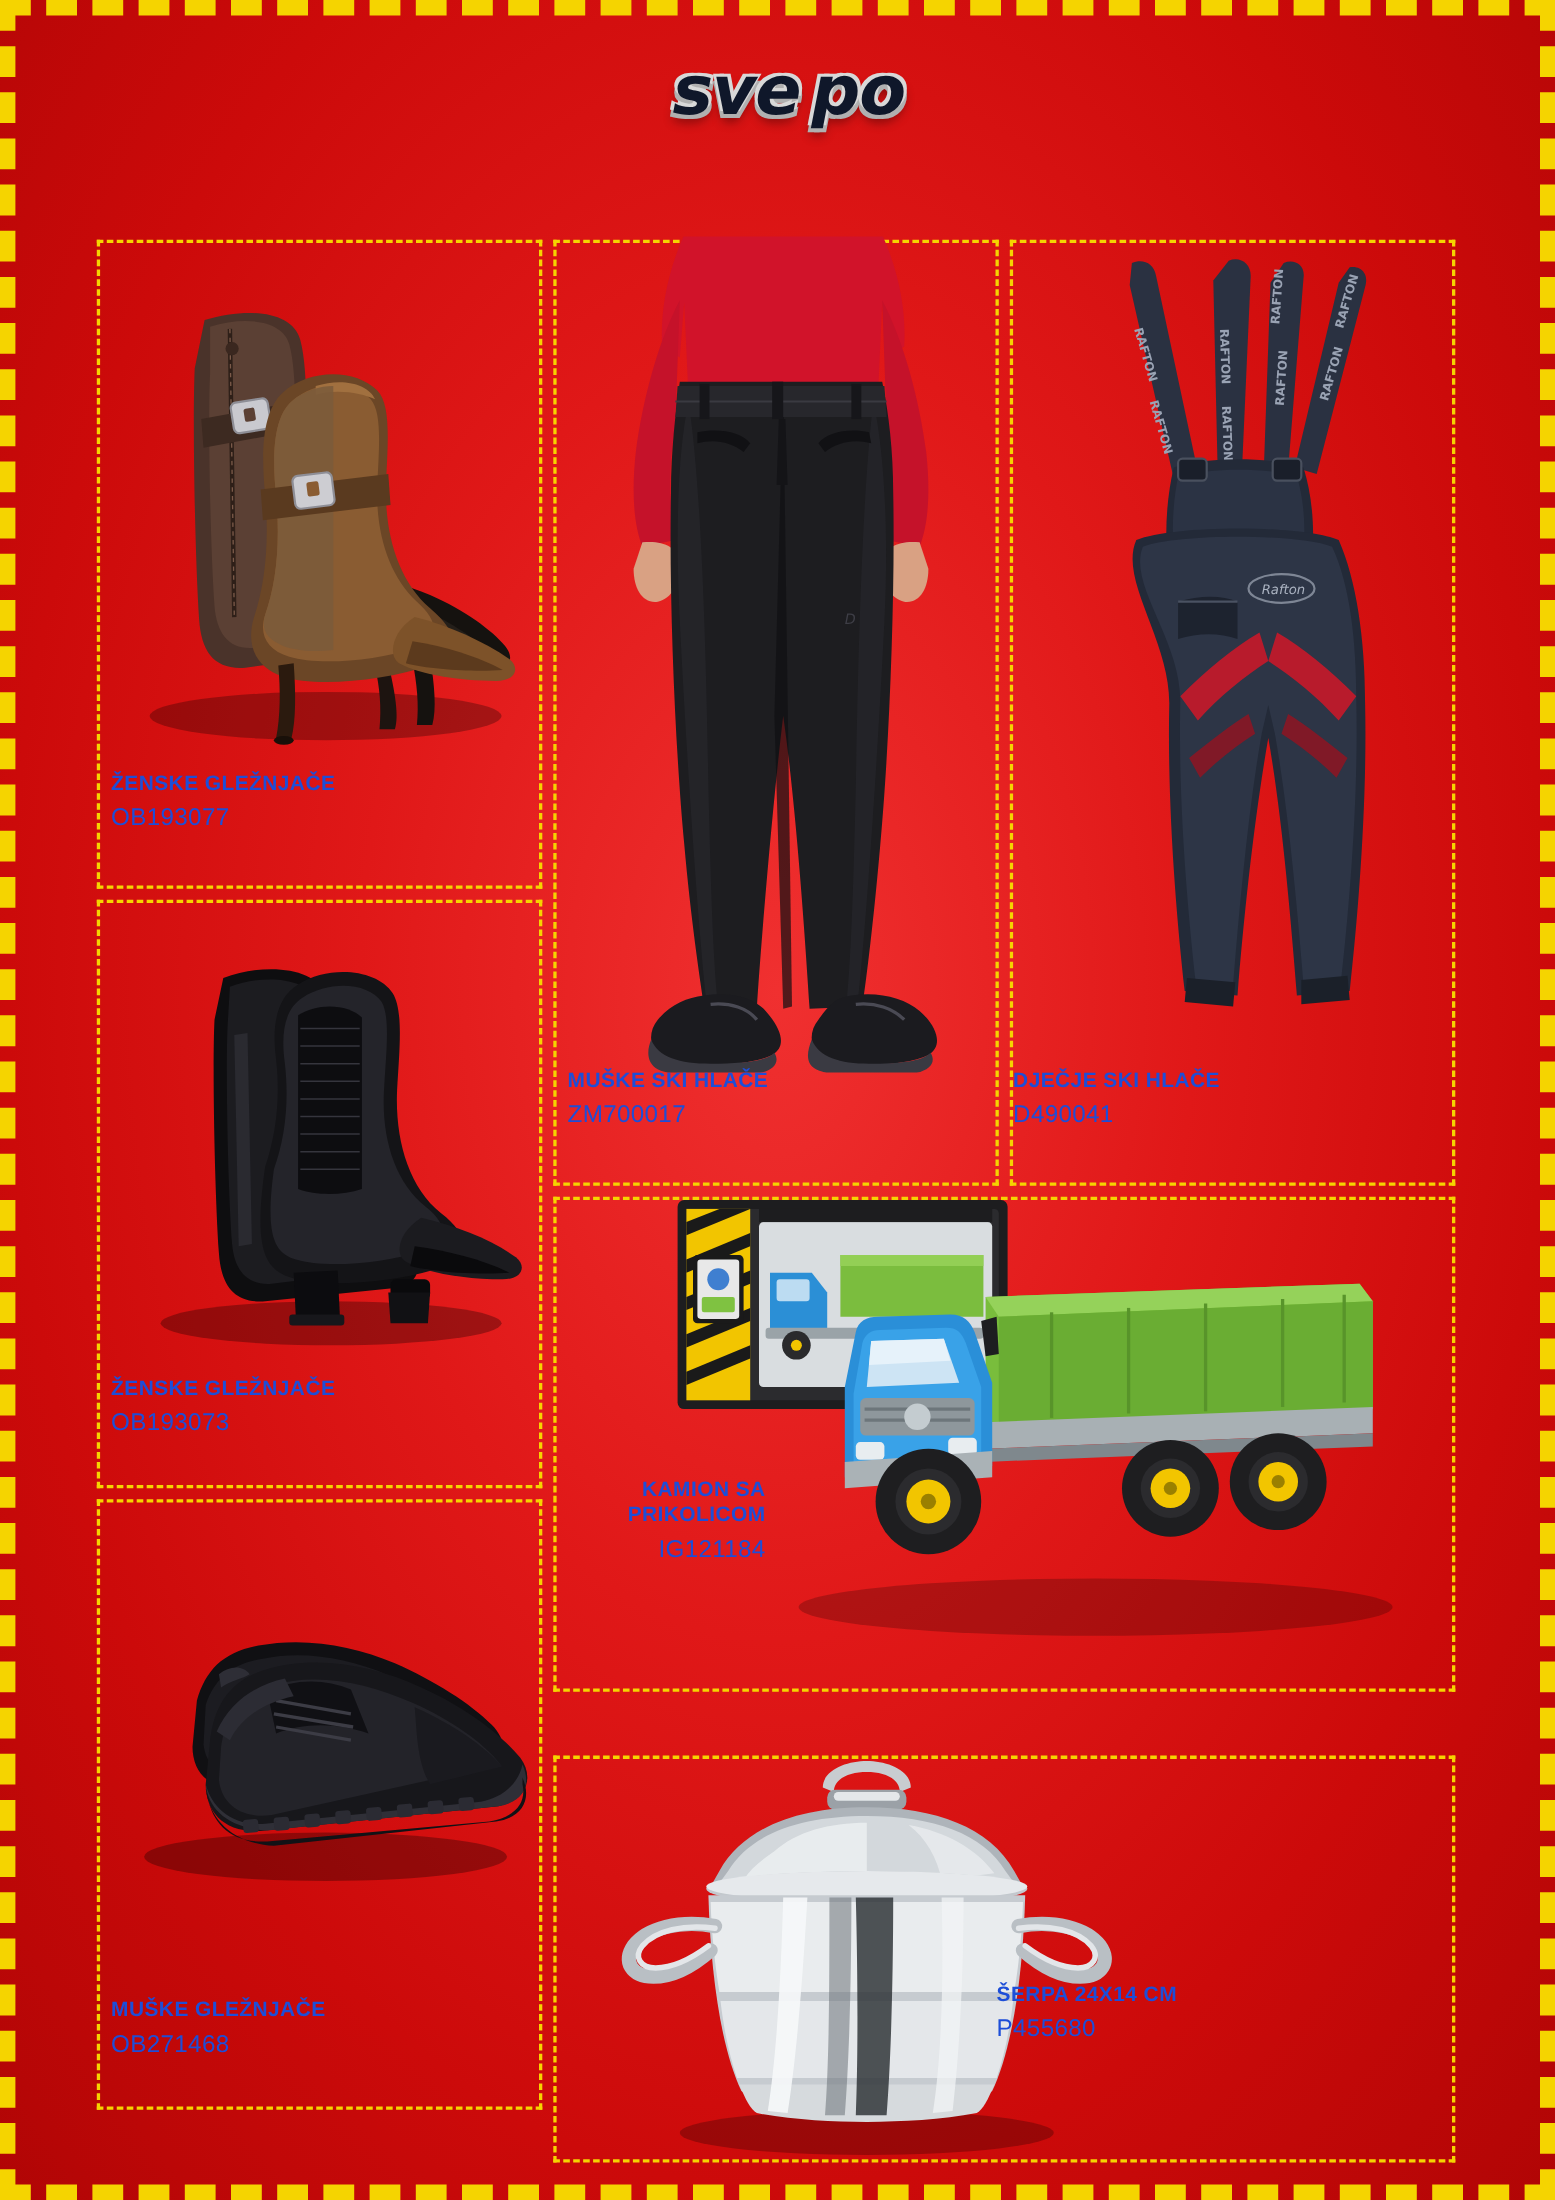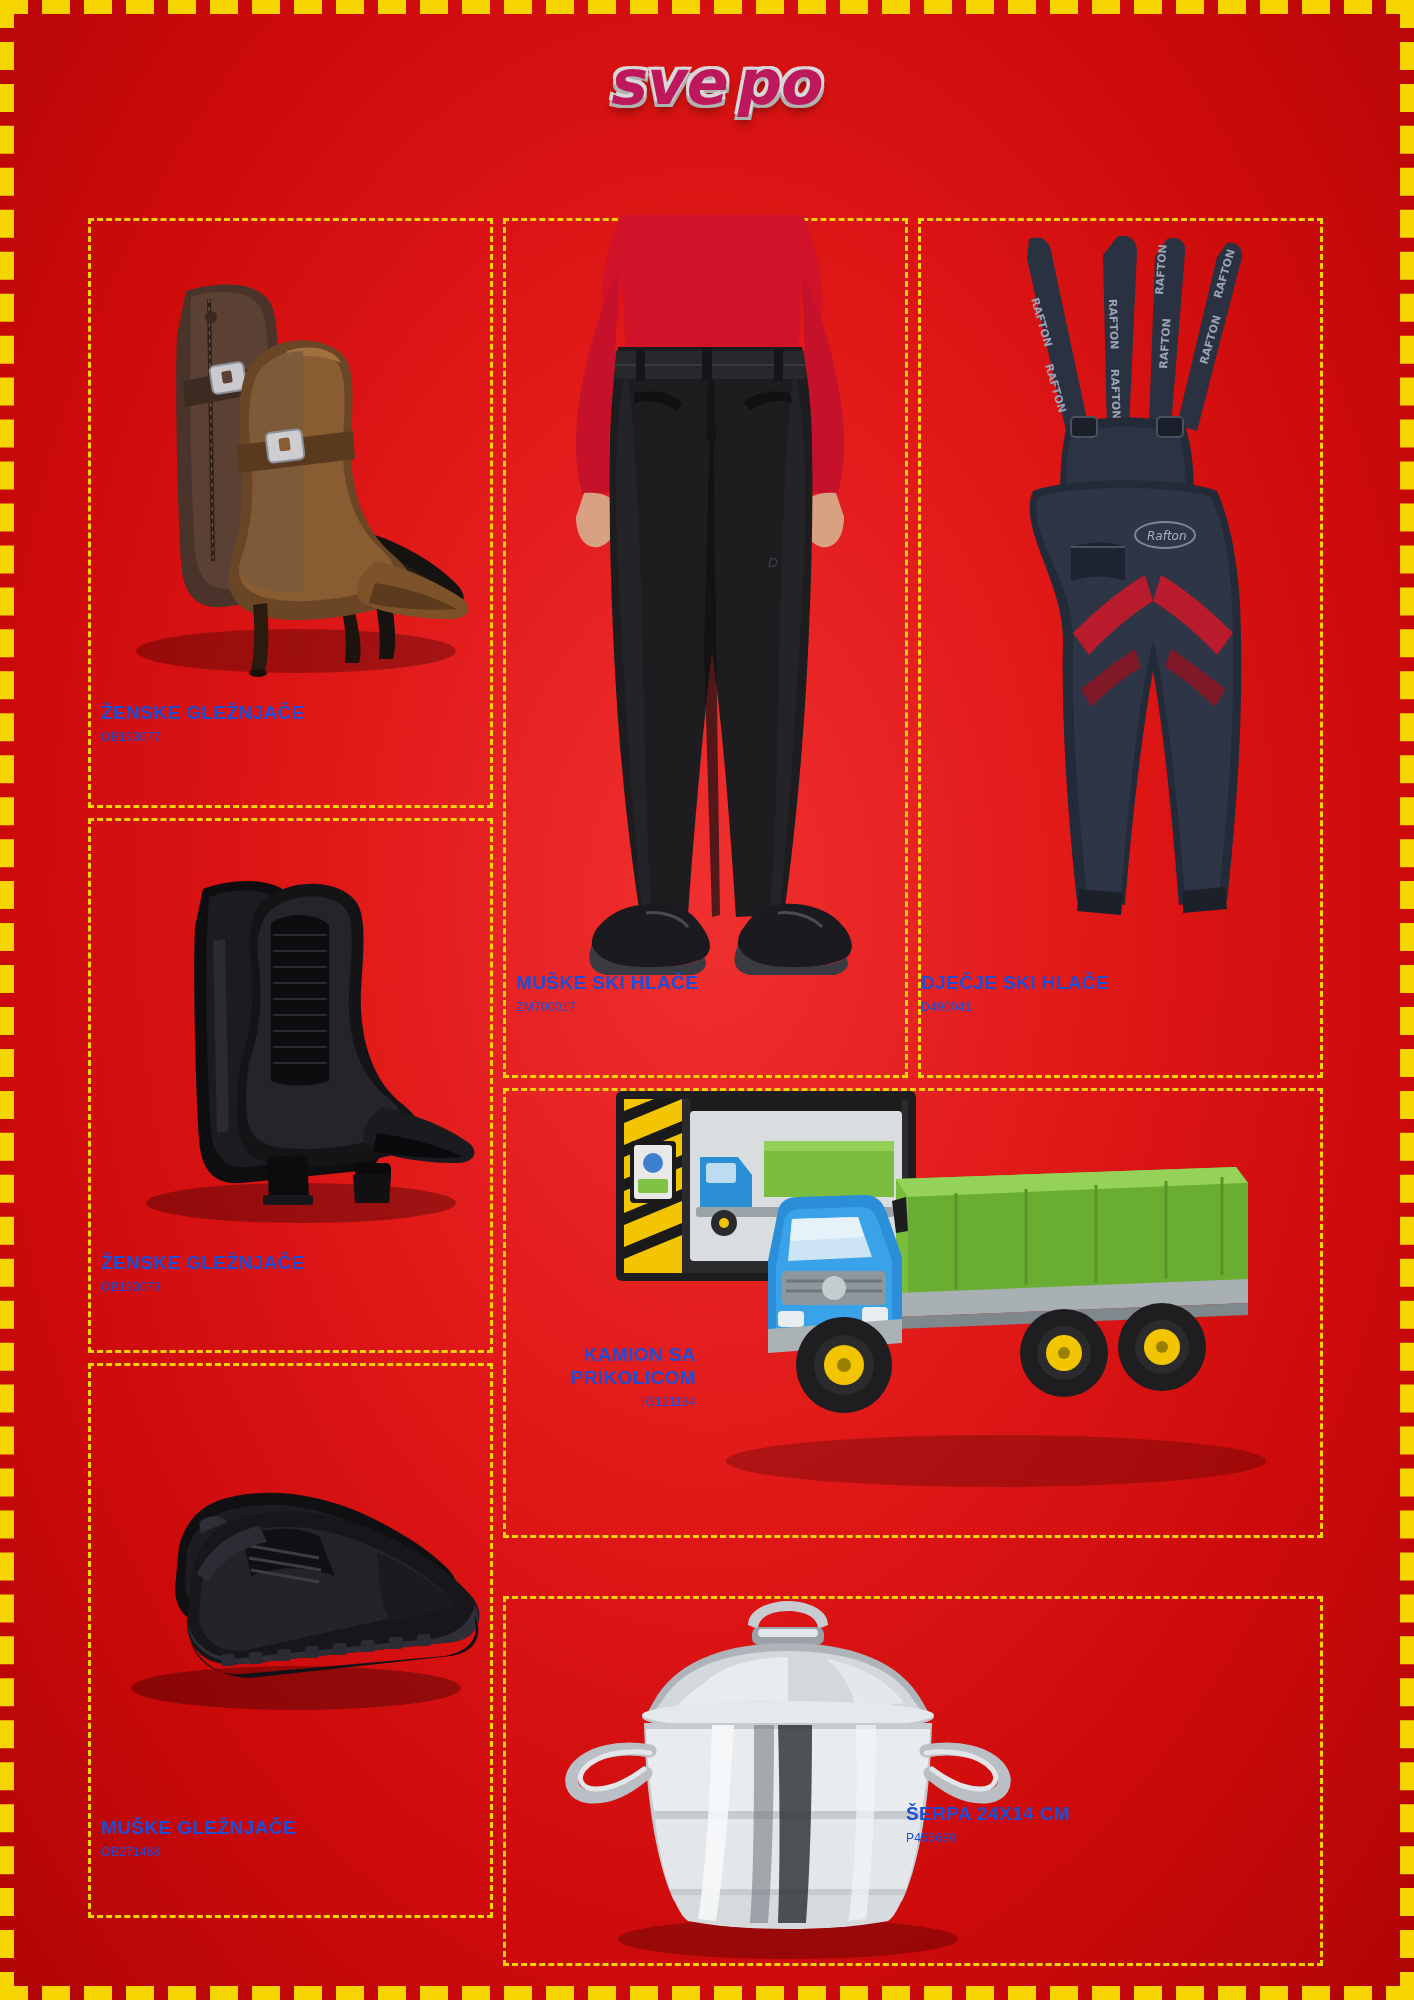--- a/index.html
+++ b/index.html
@@ -37,21 +37,21 @@
     display: flex;
     align-items: flex-end;
     gap: 14px;
     transform: translateX(10px);
   }
   .hl-sve, .hl-po {
     font-family: "DejaVu Sans", sans-serif;
     font-weight: bold;
     font-style: italic;
     font-size: 62px;
-    color: #be185d;
+    color: #0f172a;
     letter-spacing: -1px;
     text-shadow:
       -3px -3px 0 #d8d8d8, 3px -3px 0 #d8d8d8,
       -3px 3px 0 #b0b0b0, 3px 3px 0 #b0b0b0,
       0 6px 10px rgba(0,0,0,.45);
     margin-bottom: 18px;
   }
   .hl-po { margin-left: -4px; }
   .hl-price {
     font-family: "DejaVu Sans", sans-serif;
@@ -80,21 +80,21 @@
   }
   .caption .title {
     font-size: 19px;
     font-weight: bold;
     letter-spacing: .4px;
     line-height: 1.22;
     text-transform: uppercase;
     white-space: pre-line;
   }
   .caption .code {
-    font-size: 12px;
+    font-size: 22px;
     font-weight: normal;
     margin-top: 6px;
     letter-spacing: .3px;
   }
 
   
   #cell-zenske-gleznjace-1 { left: 88px;  top: 218px;  width: 405px;  height: 590px; }
   #cell-zenske-gleznjace-2 { left: 88px;  top: 818px;  width: 405px;  height: 535px; }
   #cell-muske-gleznjace    { left: 88px;  top: 1363px; width: 405px;  height: 555px; }
   #cell-muske-ski-hlace    { left: 503px; top: 218px;  width: 405px;  height: 860px; }

